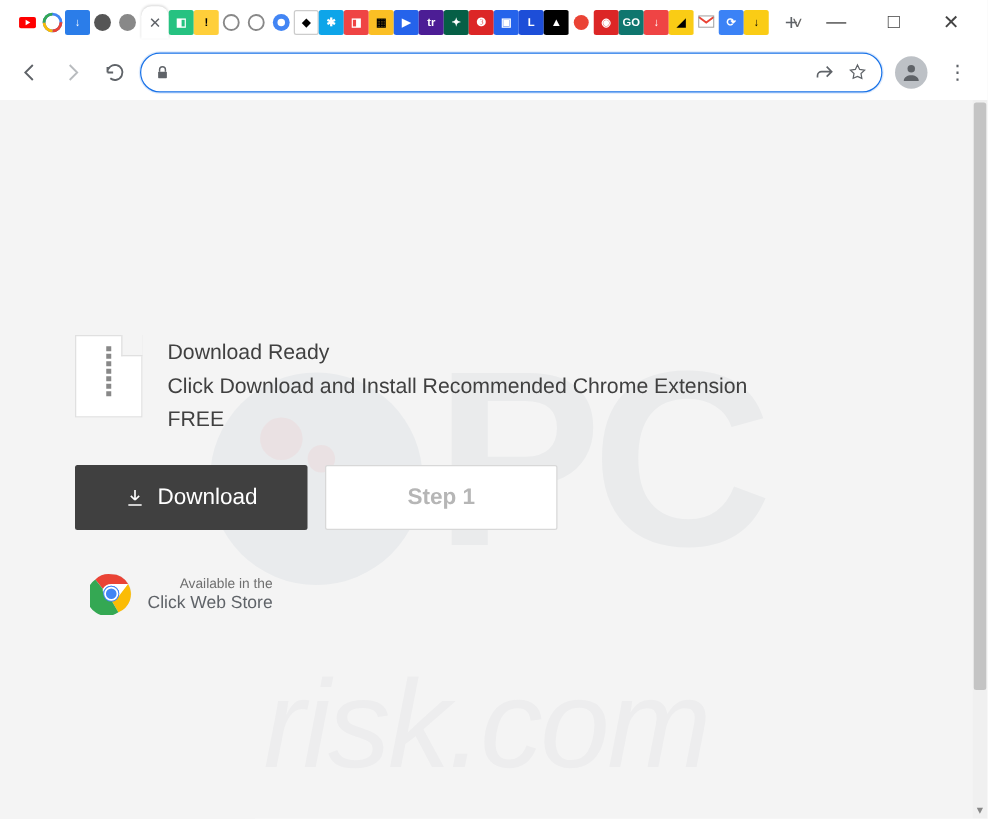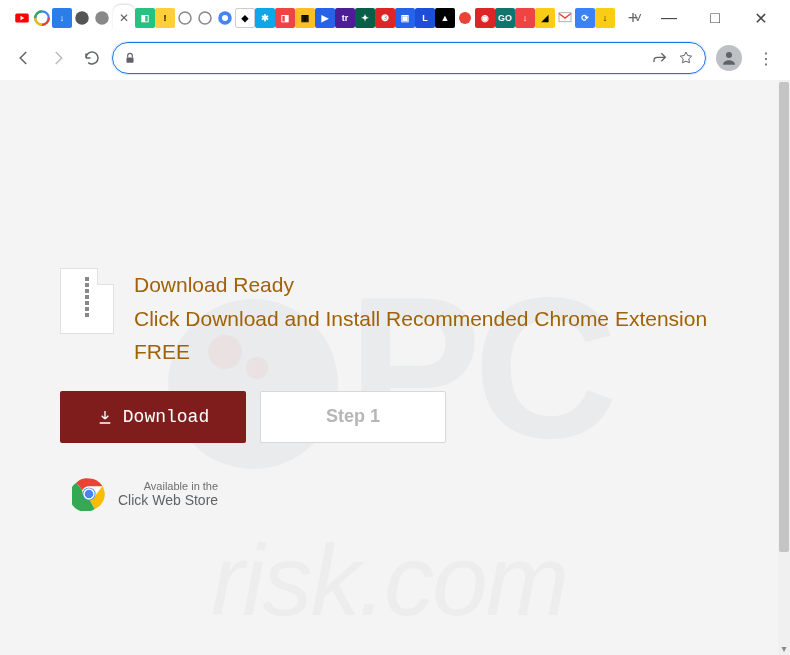--- a/index.html
+++ b/index.html
@@ -173,21 +173,21 @@
     bottom:8px;
     width:12px;
     transform:translateX(-50%);
     display:flex;
     flex-direction:column;
     align-items:center;
     justify-content:flex-start;
     gap:2px;
   }
   .file-zip span { width:4px; height:4px; background:#888; }
-  .hero-text { color:#a16207; font-size:21px; line-height:1.6; }
+  .hero-text { color:#404040; font-size:17px; line-height:1.6; }
   .sub {
     margin-top:18px;
     font-size:12.5px;
     color:#6f6f6f;
     line-height:1.5;
     position:relative;
     z-index:2;
   }
   .btn-row {
     margin-top:22px;
@@ -200,21 +200,21 @@
     height:52px;
     width:186px;
     border-radius:2px;
     display:flex;
     align-items:center;
     justify-content:center;
     font-size:18px;
     cursor:pointer;
     gap:10px;
   }
-  .btn-red { background:#7f1d1d; color:#fff;font-family:Liberation Mono, monospace; }
+  .btn-red { background:#404040; color:#fff; }
   .btn-gray { background:#fff; color:#b6b6b6; border:1px solid #d8d8d8;font-weight:bold; }
   .dl-icon { width:16px; height:16px; }
 
   .store {
     margin-top:34px;
     display:flex;
     align-items:center;
     gap:12px;
     position:relative;
     z-index:2;

